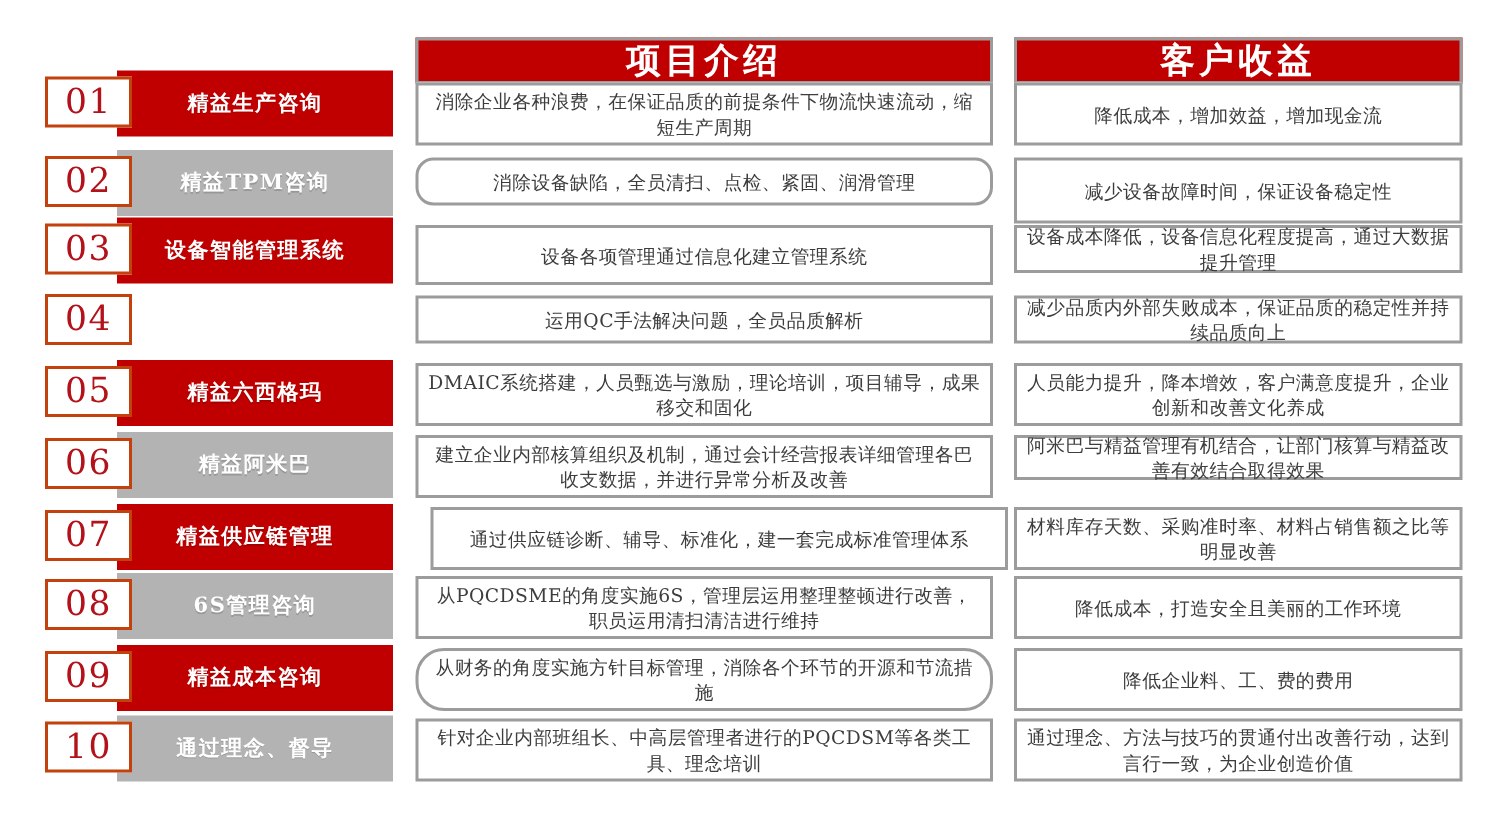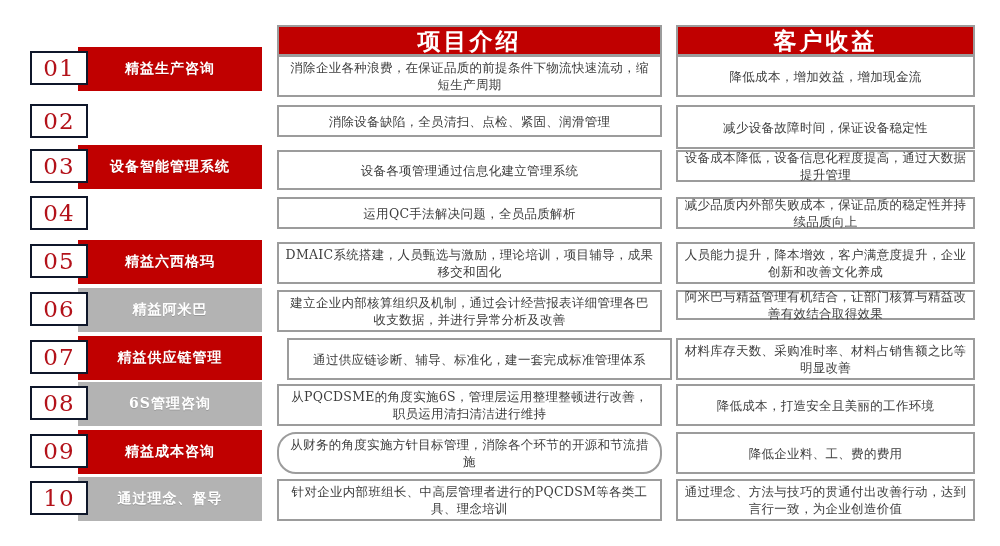--- a/index.html
+++ b/index.html
@@ -27,21 +27,21 @@
     height: 44px;
     width: 232px;
   }
   .num-box {
     position: absolute;
     left: 0;
     top: 4px;
     width: 58px;
     height: 34px;
     background: #ffffff;
-    border: 2px solid #0f172a;
+    border: 2px solid #c2410c;
     box-sizing: border-box;
     z-index: 3;
     display: flex;
     align-items: center;
     justify-content: center;
   }
   .num-box span {
     font-family: "DejaVu Serif", "Liberation Serif", serif;
     font-size: 23px;
     line-height: 1;
@@ -140,25 +140,28 @@
           <span>01</span>
         </div>
       </div>
       <div class="cell intro" style="top: 55px; height: 42px;">
         <span>消除企业各种浪费，在保证品质的前提条件下物流快速流动，缩短生产周期</span>
       </div>
       <div class="cell benefit" style="top: 55px; height: 42px;">
         <span>降低成本，增加效益，增加现金流</span>
       </div>
       <div class="row-left" style="top: 100px;">
+        <div class="title-bar gray">
+          <span>精益TPM咨询</span>
+        </div>
         <div class="num-box">
           <span>02</span>
         </div>
       </div>
-      <div class="cell intro" style="top: 105px; height: 32px;">
+      <div class="cell intro" style="top: 105px; height: 32px; border-radius: 12px;">
         <span>消除设备缺陷，全员清扫、点检、紧固、润滑管理</span>
       </div>
       <div class="cell benefit" style="top: 105px; height: 44px;">
         <span>减少设备故障时间，保证设备稳定性</span>
       </div>
       <div class="row-left" style="top: 145px;">
         <div class="title-bar red">
           <span>设备智能管理系统</span>
         </div>
         <div class="num-box">

